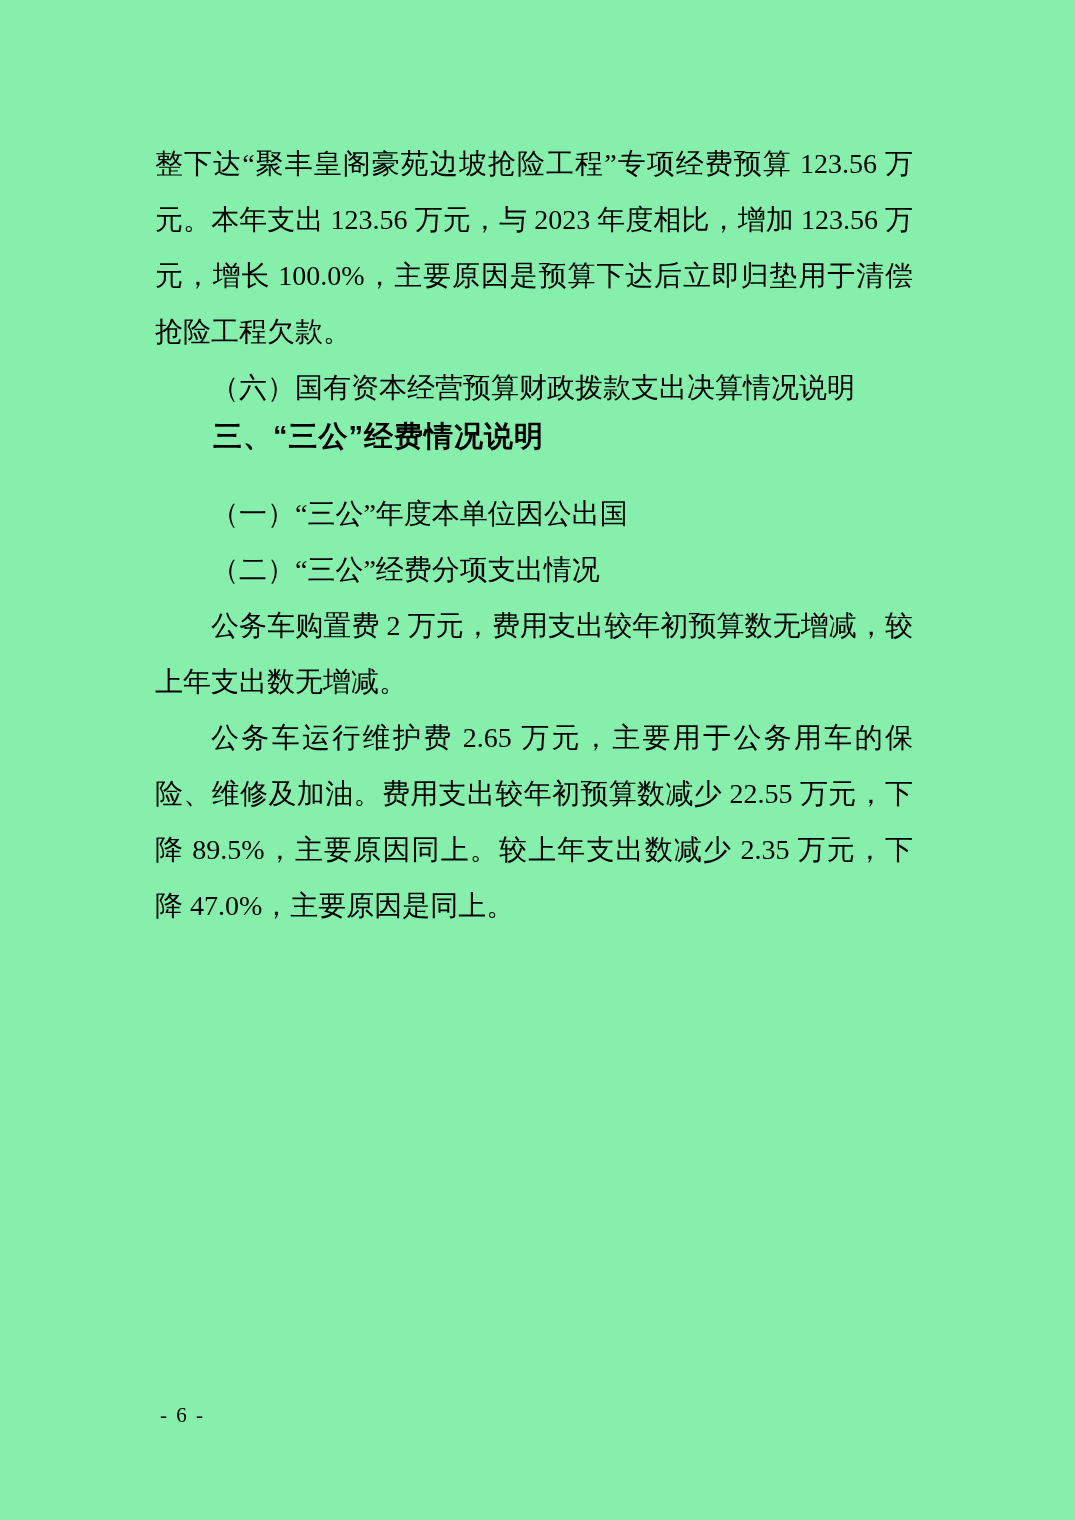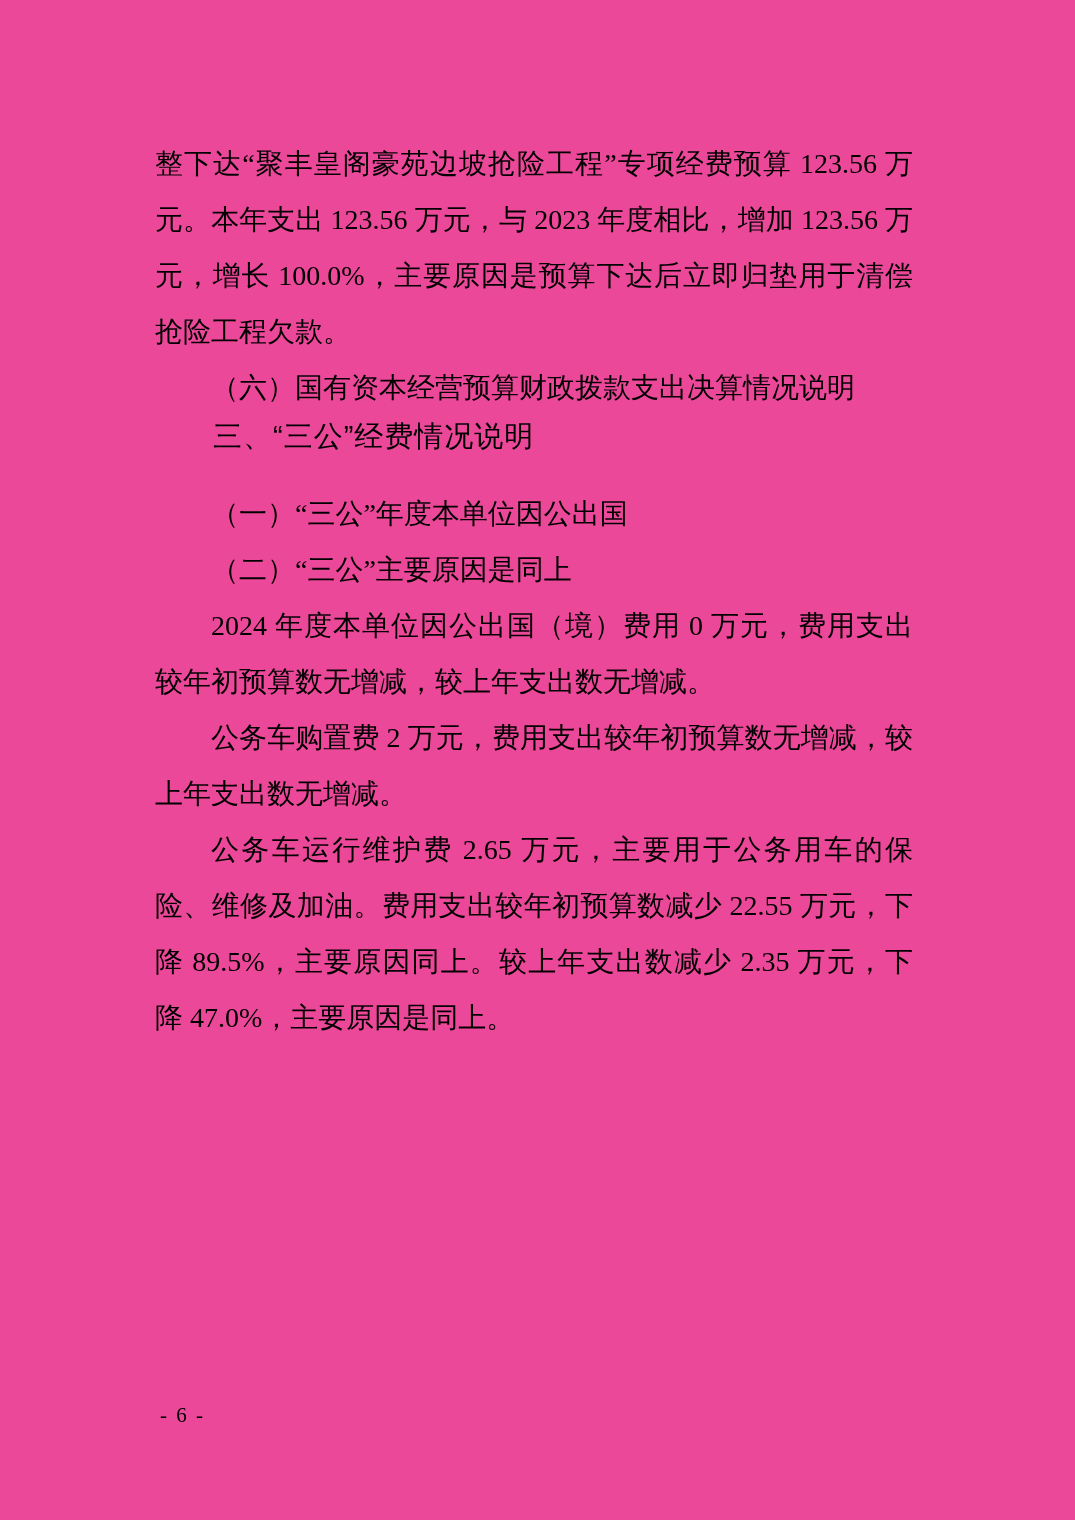--- a/index.html
+++ b/index.html
@@ -4,21 +4,21 @@
 <style>
   html, body {
     margin: 0;
     padding: 0;
     background: #ffffff;
   }
   .page {
     position: relative;
     width: 1075px;
     height: 1520px;
-    background: #ec4899;
+    background: #86efac;
     color: #000000;
     font-family: "Liberation Serif", "DejaVu Serif", serif;
     overflow: hidden;
   }
   .content {
     position: absolute;
     left: 155px;
     top: 136px;
     width: 758px;
   }
@@ -27,21 +27,21 @@
     line-height: 56px;
     text-align: justify;
     margin: 0;
     word-break: break-all;
   }
   .indent {
     text-indent: 2em;
   }
   .section-heading {
     font-family: "Liberation Sans", "DejaVu Sans", sans-serif;
-    font-weight: normal;
+    font-weight: bold;
     font-size: 29px;
     line-height: 56px;
     text-indent: 2em;
     margin: -8px 0 22px 0;
     letter-spacing: 1px;
   }
   .footer {
     position: absolute;
     left: 160px;
     top: 1400px;
@@ -60,23 +60,22 @@
     <p class="para">整下达“聚丰皇阁豪苑边坡抢险工程”专项经费预算 123.56 万元。本年支出 123.56 万元，与 2023 年度相比，增加 123.56 万元，增长 100.0%，主要原因是预算下达后立即归垫用于清偿抢险工程欠款。</p>
 
     <p class="para indent">（六）国有资本经营预算财政拨款支出决算情况说明</p>
 
 
     <p class="section-heading">三、“三公”经费情况说明</p>
 
     <p class="para indent">（一）“三公”年度本单位因公出国</p>
 
 
-    <p class="para indent">（二）“三公”主要原因是同上</p>
+    <p class="para indent">（二）“三公”经费分项支出情况</p>
 
-    <p class="para indent">2024 年度本单位因公出国（境）费用 0 万元，费用支出较年初预算数无增减，较上年支出数无增减。</p>
 
     <p class="para indent">公务车购置费 2 万元，费用支出较年初预算数无增减，较上年支出数无增减。</p>
 
     <p class="para indent">公务车运行维护费 2.65 万元，主要用于公务用车的保险、维修及加油。费用支出较年初预算数减少 22.55 万元，下降 89.5%，主要原因同上。较上年支出数减少 2.35 万元，下降 47.0%，主要原因是同上。</p>
 
   </div>
 
   <div class="footer">- 6 -</div>
 </div>
 

